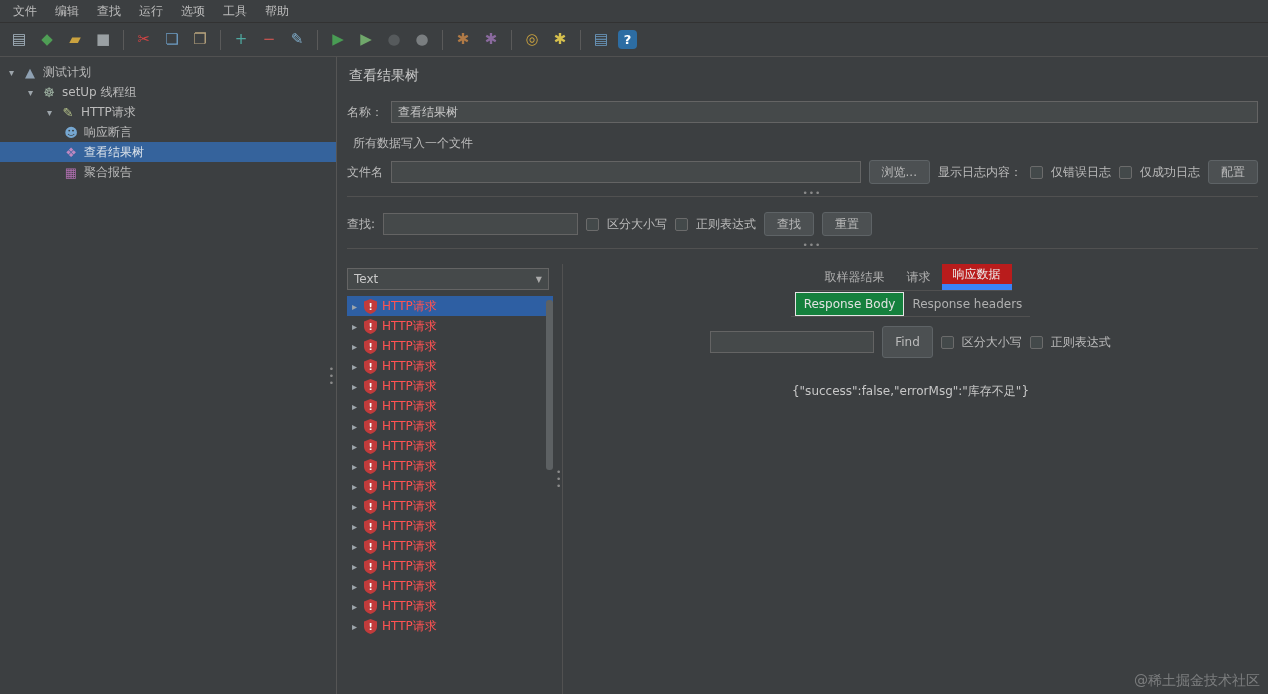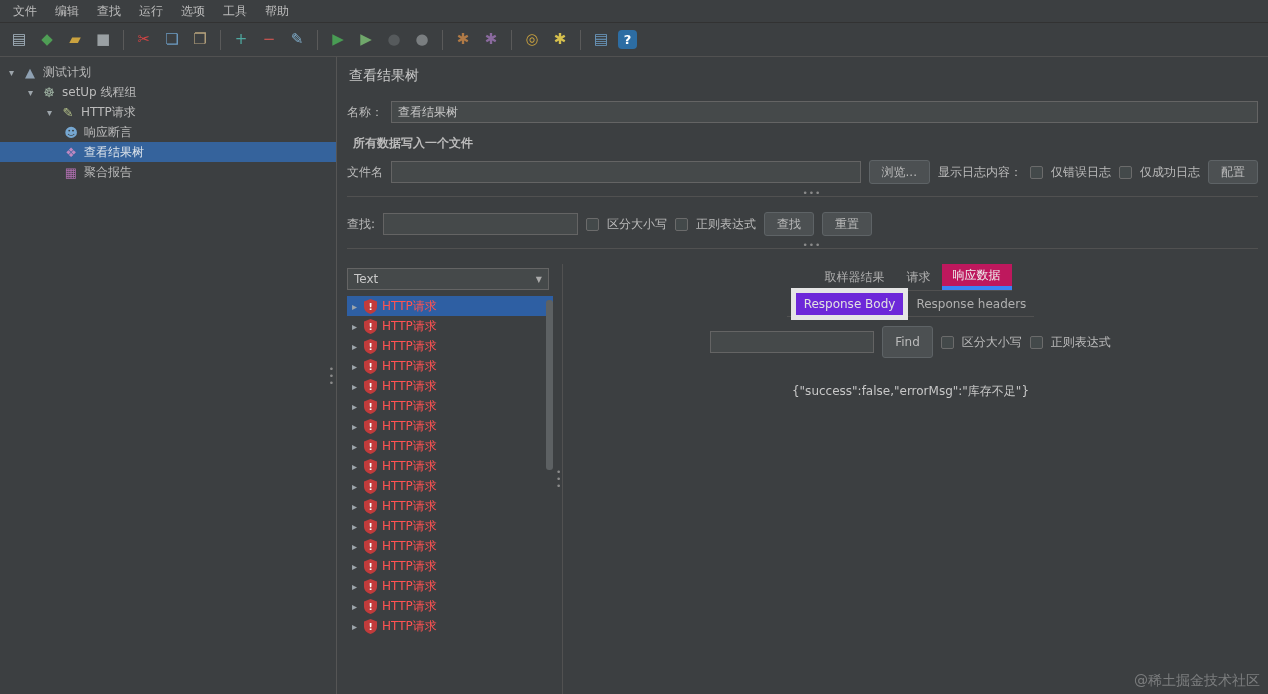--- a/index.html
+++ b/index.html
@@ -28,21 +28,21 @@
   .ticon { font-size:13px; width:16px; text-align:center; flex:none; }
   .gi0{color:#8fa1b3;} .gi1{color:#9fb3a3;} .gi2{color:#b5c28a;} .gi3{color:#76a7d1;} .gi4{color:#c088c0;} .gi5{color:#b06fb0;}
   
   .main { flex:1; display:flex; flex-direction:column; padding:8px 10px 0 10px; min-width:0; }
   .panel-title { font-size:14px; color:#c8c8c8; margin:2px 0 16px 2px; }
   .frow { display:flex; align-items:center; gap:8px; margin-bottom:10px; }
   .lbl { white-space:nowrap; }
   .txt { background:#45494a; border:1px solid #646464; color:#c8c8c8; height:22px; padding:0 6px;
          font-family:inherit; font-size:12px; outline:none; }
   .grow { flex:1; min-width:0; }
-  .sect { font-weight:bold; margin:2px 0 8px 6px; }
+  .sect { font-weight:normal; margin:2px 0 8px 6px; }
   .btn { background:#4c5052; border:1px solid #5e6366; color:#bbbbbb; border-radius:3px; height:24px;
          padding:0 12px; font-family:inherit; font-size:12px; white-space:nowrap; }
   .cb { width:13px; height:13px; background:#43494a; border:1px solid #6b6b6b; border-radius:2px;
         display:inline-block; flex:none; }
   .hsplit { height:10px; border-top:1px solid #515151; position:relative; margin:2px 0 6px 0; }
   .hsplit::before { content:"•••"; position:absolute; left:50%; top:-9px; color:#8a8a8a; font-size:9px; letter-spacing:1px; }
   .searchrow .txt { width:195px; flex:none; }
   
   .lower { flex:1; display:flex; min-height:0; }
   .results-panel { width:206px; flex:none; display:flex; flex-direction:column; padding-top:4px; position:relative; }
@@ -58,24 +58,24 @@
   .vscroll { position:absolute; right:0; top:36px; bottom:30px; width:7px; }
   .vthumb { width:7px; height:170px; background:#5d6163; border-radius:3px; }
   .scrollauto { height:28px; display:flex; align-items:center; gap:7px; padding-left:6px; flex:none; }
   .vsplit { width:9px; flex:none; position:relative; }
   .vsplit::before { content:"•\A•\A•"; white-space:pre; position:absolute; left:3px; top:50%; transform:translateY(-50%);
                     color:#8a8a8a; font-size:9px; line-height:7px; }
   
   .detail-panel { flex:1; display:flex; flex-direction:column; border-left:1px solid #515151; min-width:0; padding-top:0;align-items:center; }
   .tabs { display:flex; height:27px; border-bottom:1px solid #515151; align-items:stretch; padding-left:4px; }
   .tab { padding:0 11px; display:flex; align-items:center; color:#b0b0b0; }
-  .tab.active { color:#eeeeee; background:#be185d; border-bottom:4px solid #3b82f6; }
+  .tab.active { color:#eeeeee; background:#b91c1c; border-bottom:6px solid #3b82f6; }
   .subtabs { display:flex; height:26px; border-bottom:1px solid #515151; align-items:center; padding-left:4px; }
   .subtab { padding:4px 8px; color:#b0b0b0; }
-  .subtab.active { background:#6d28d9; border:5px solid #e5e5e5; color:#e2e2e2; }
+  .subtab.active { background:#15803d; border:1px solid #e5e5e5; color:#e2e2e2; }
   .findrow { display:flex; align-items:center; gap:8px; padding:9px 8px 9px 8px; }
   .findrow .btn { height:32px; }
   .respbody { padding:16px 10px; color:#c8c8c8; }
   
   .watermark { position:absolute; right:8px; bottom:4px; color:rgba(210,210,210,0.42); font-size:14px; pointer-events:none; }
 </style>
 </head>
 <body>
 
 <div class="app">

